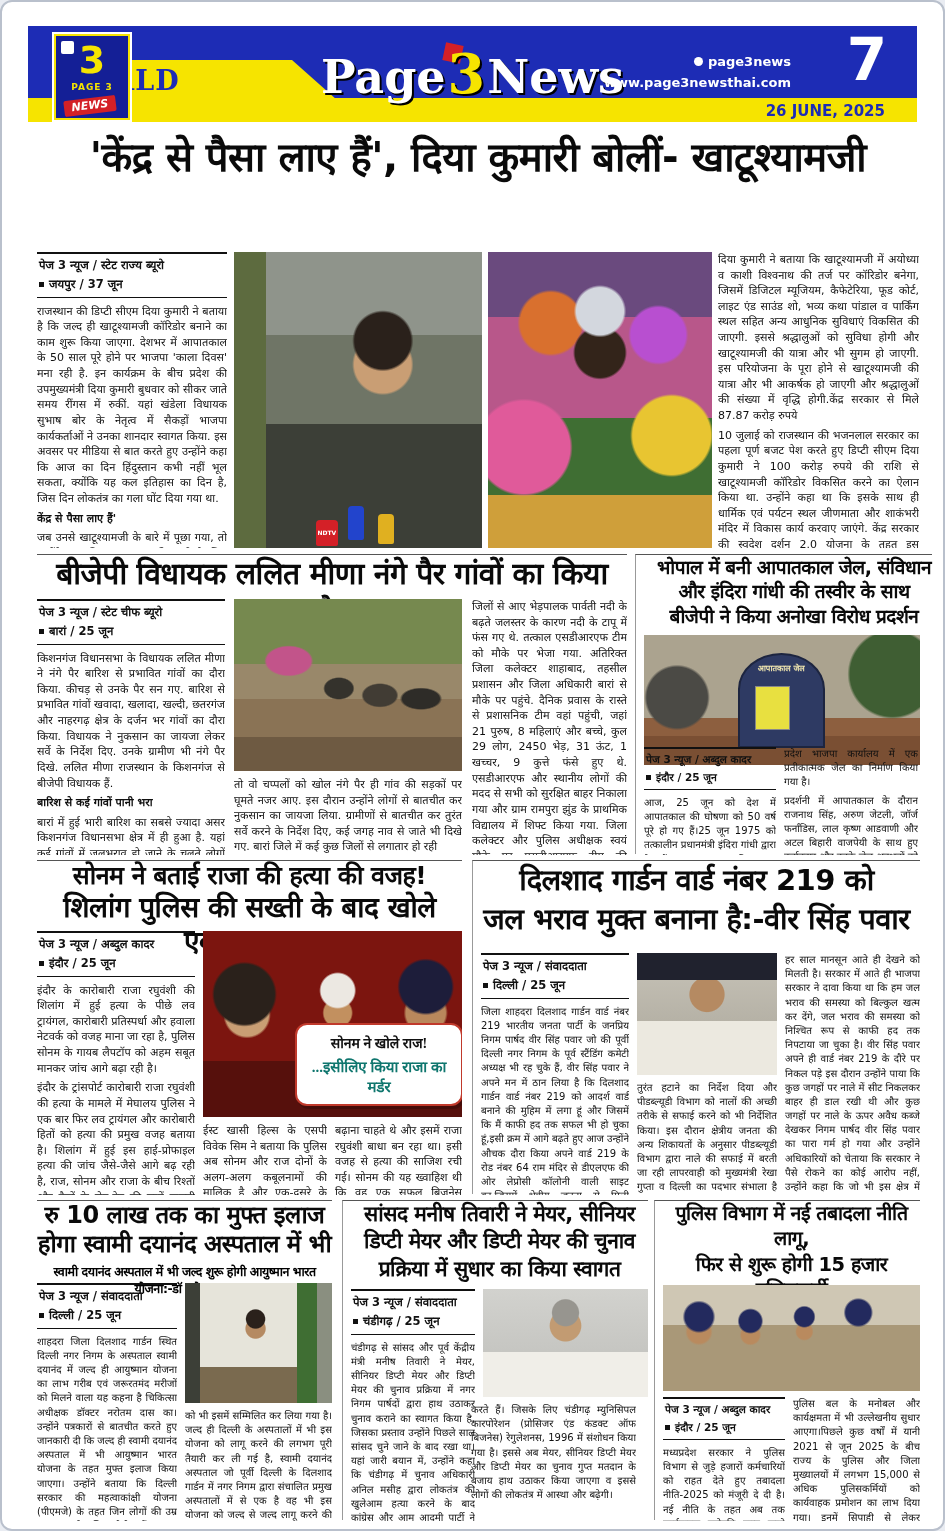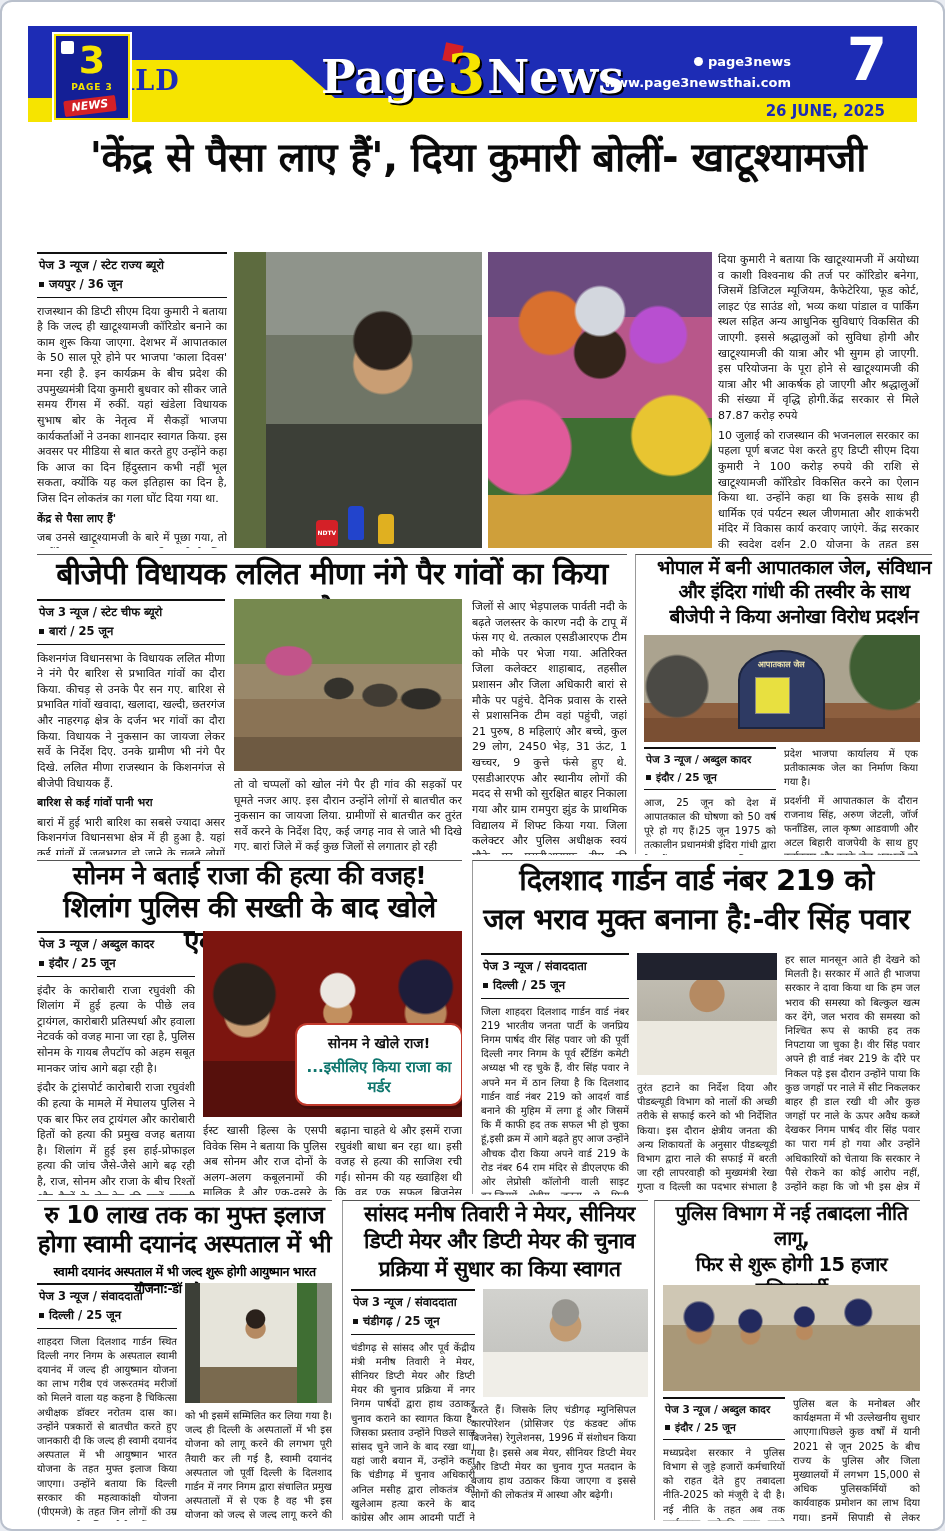--- a/index.html
+++ b/index.html
@@ -66,21 +66,21 @@
   .gate{position:absolute;left:34%;top:14%;width:30%;height:70%;background:#2e3a63;border-radius:50% 50% 0 0/38% 38% 0 0;border:2px solid #1d2540;}
   .gate-label{position:absolute;left:0;right:0;top:8%;text-align:center;color:#f0e6b0;font-size:8px;font-weight:bold;}
   .gate-poster{position:absolute;left:18%;top:34%;width:40%;height:46%;background:#e8e040;border:1px solid #888;}
   .ph-sonam{background:
     radial-gradient(circle at 16% 34%, #2a211b 0 12%, transparent 13%),
     radial-gradient(circle at 17% 45%, #c99e74 0 9%, transparent 10%),
     radial-gradient(circle at 52% 32%, #ece8e2 0 9%, transparent 10%),
     radial-gradient(circle at 52% 44%, #c2905f 0 8%, transparent 9%),
     radial-gradient(circle at 86% 30%, #1d1d3a 0 10%, transparent 11%),
     radial-gradient(circle at 86% 44%, #b9885c 0 8%, transparent 9%),
-    linear-gradient(180deg, #7c150f 0 70%, #56100c 70%);}
+    linear-gradient(180deg, #7c150f 0 70%, #56100c 70%); font-family: Liberation Serif, serif;}
   .ph-pawar{background:
     linear-gradient(180deg, #20222e 6% 22%, transparent 22%),
     radial-gradient(circle at 50% 34%, #b58a62 0 16%, transparent 17%),
     linear-gradient(180deg, transparent 0 56%, #ece9e0 56%),
     linear-gradient(180deg, #c7c3b8 0, #a8a498 100%);}
   .ph-doctor{background:
     radial-gradient(circle at 48% 30%, #2a211b 0 8%, transparent 9%),
     radial-gradient(circle at 48% 38%, #b58a62 0 9%, transparent 10%),
     linear-gradient(90deg, #3c3f37 0 10%, transparent 10%),
     linear-gradient(90deg, transparent 0 76%, #3f6e33 76% 90%, #8a8f80 90%),
@@ -134,21 +134,21 @@
       <span>'केंद्र से पैसा लाए हैं', दिया कुमारी बोलीं- खाटूश्यामजी</span><br>
     </h1>
   </div>
 
   <div class="band" style="top:250px;height:216px;">
     <div class="col body" style="left:0;width:190px;top:0;height:296px;">
       <div class="byline">
         <div>पेज 3 न्यूज / स्टेट राज्य ब्यूरो</div>
         <div class="by2">
             <span class="sq"></span>
-            <span>जयपुर / 36 जून</span>
+            <span>जयपुर / 37 जून</span>
           </div>
       </div>
       <p>राजस्थान की डिप्टी सीएम दिया कुमारी ने बताया है कि जल्द ही खाटूश्यामजी कॉरिडोर बनाने का काम शुरू किया जाएगा. देशभर में आपातकाल के 50 साल पूरे होने पर भाजपा 'काला दिवस' मना रही है. इन कार्यक्रम के बीच प्रदेश की उपमुख्यमंत्री दिया कुमारी बुधवार को सीकर जाते समय रींगस में रुकीं. यहां खंडेला विधायक सुभाष बोर के नेतृत्व में सैकड़ों भाजपा कार्यकर्ताओं ने उनका शानदार स्वागत किया. इस अवसर पर मीडिया से बात करते हुए उन्होंने कहा कि आज का दिन हिंदुस्तान कभी नहीं भूल सकता, क्योंकि यह कल इतिहास का दिन है, जिस दिन लोकतंत्र का गला घोंट दिया गया था.</p>
       <p class="subhd">केंद्र से पैसा लाए हैं'</p>
       <p>जब उनसे खाटूश्यामजी के बारे में पूछा गया, तो उन्होंने कहा कि बाबा श्याम की नगरी के लिए जल्द ही कॉरिडोर का कार्य शुरू होगा. केंद्र सरकार की स्वदेश दर्शन योजना के अंतर्गत खाटूश्यामजी में भी जल्दी ही कॉरिडोर का कार्य शुरू होगा. सरकार से हम पैसा लेकर आए हैं और राज्य सरकार भी पैसा दे रही है, जिसके तहत अब जल्द ही खाटूश्यामजी का कायाकल्प होगा और देश भर से आने वाले लाखों श्याम भक्तों को यहां अपार सुविधा मिलेगी।खाटूश्यामजी कॉरिडोर की विशेषताएं</p>
     </div>
     <div class="ph ph-dia" style="left:197px;width:248px;top:0;height:296px;">
       <div class="mic" style="left:46%;bottom:8px;width:16px;height:34px;background:#2244cc;"></div>
       <div class="mic" style="left:58%;bottom:4px;width:16px;height:30px;background:#e0b020;"></div>
       <div class="mic" style="left:33%;bottom:2px;width:22px;height:26px;background:#d42027;color:#fff;font-size:6px;font-weight:bold;text-align:center;line-height:26px;">NDTV</div>
@@ -184,21 +184,21 @@
         <p>जिलों से आए भेड़पालक पार्वती नदी के बढ़ते जलस्तर के कारण नदी के टापू में फंस गए थे. तत्काल एसडीआरएफ टीम को मौके पर भेजा गया. अतिरिक्त जिला कलेक्टर शाहाबाद, तहसील प्रशासन और जिला अधिकारी बारां से मौके पर पहुंचे. दैनिक प्रवास के रास्ते से प्रशासनिक टीम वहां पहुंची, जहां 21 पुरुष, 8 महिलाएं और बच्चे, कुल 29 लोग, 2450 भेड़, 31 ऊंट, 1 खच्चर, 9 कुत्ते फंसे हुए थे. एसडीआरएफ और स्थानीय लोगों की मदद से सभी को सुरक्षित बाहर निकाला गया और ग्राम रामपुरा झुंड के प्राथमिक विद्यालय में शिफ्ट किया गया. जिला कलेक्टर और पुलिस अधीक्षक स्वयं मौके पर एसडीआरएफ टीम की निगरानी करते रहे. प्रशासन ने नागरिकों से अपील की है कि वे जलभराव वाले क्षेत्रों से दूर रहें और प्रशासन के दिशा-निर्देशों का पालन करें.</p>
       </div>
     </div>
 
     <div class="zone topline vline" style="left:598px;width:284px;padding-left:12px;">
       <h3 class="hl" style="font-size:19px;line-height:1.28;margin-left:8px;">
         <span>भोपाल में बनी आपातकाल जेल, संविधान</span><br>
         <span>और इंदिरा गांधी की तस्वीर के साथ</span><br>
         <span>बीजेपी ने किया अनोखा विरोध प्रदर्शन</span>
       </h3>
-      <div class="ph ph-jail" style="left:8px;right:0;width:276px;top:80px;height:107px;text-decoration:underline;">
+      <div class="ph ph-jail" style="left:8px;right:0;width:276px;top:80px;height:130px;text-decoration:underline;">
         <div class="gate">
           <div class="gate-label">आपातकाल जेल</div>
           <div class="gate-poster"></div>
         </div>
       </div>
       <div class="col body" style="left:8px;width:132px;top:192px;height:108px;">
         <div class="byline" style="font-size:10.5px;">
           <div>पेज 3 न्यूज / अब्दुल कादर</div>
           <div class="by2">
               <span class="sq"></span>

